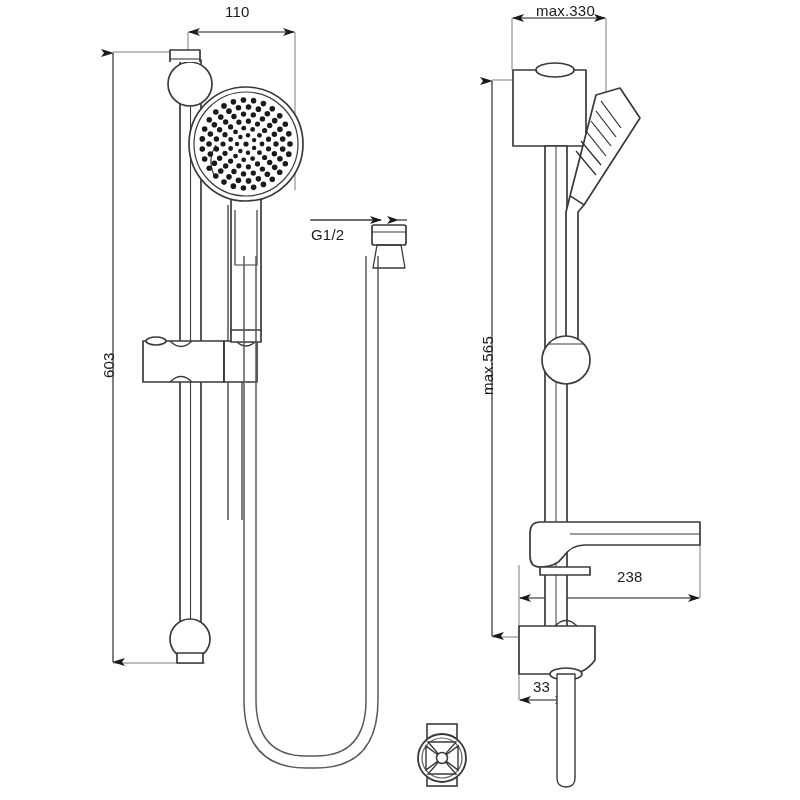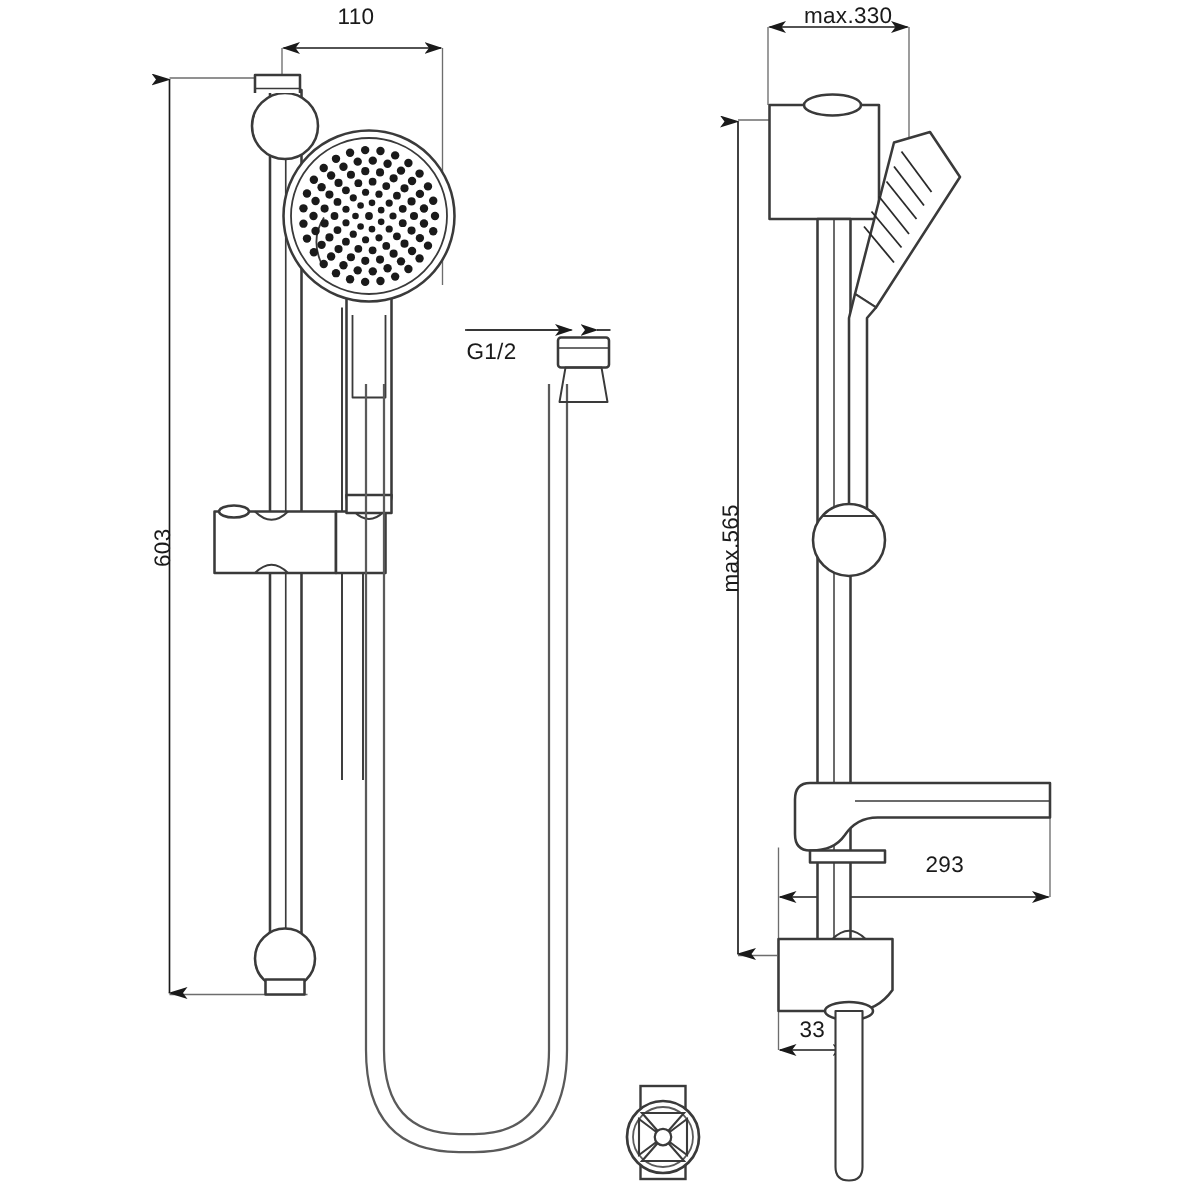--- a/index.html
+++ b/index.html
@@ -297,16 +297,16 @@
       <path d="M581 141 L601 165"></path>
       <path d="M576 151 L596 175"></path>
     </g>
   </svg>
 
   <div class="dimtext" style="left:225px;top:3px;">110</div>
   <div class="dimtext rot" style="left:100px;top:378px;">603</div>
   <div class="dimtext" style="left:311px;top:198px;margin-top:28px;">G1/2</div>
   <div class="dimtext" style="left:536px;top:2px;">max.330</div>
   <div class="dimtext rot" style="left:479px;top:395px;">max.565</div>
-  <div class="dimtext" style="left:617px;top:568px;">293</div>
+  <div class="dimtext" style="left:617px;top:568px;">238</div>
   <div class="dimtext" style="left:533px;top:678px;">33</div>
 
 </div>
 
 </body></html>

